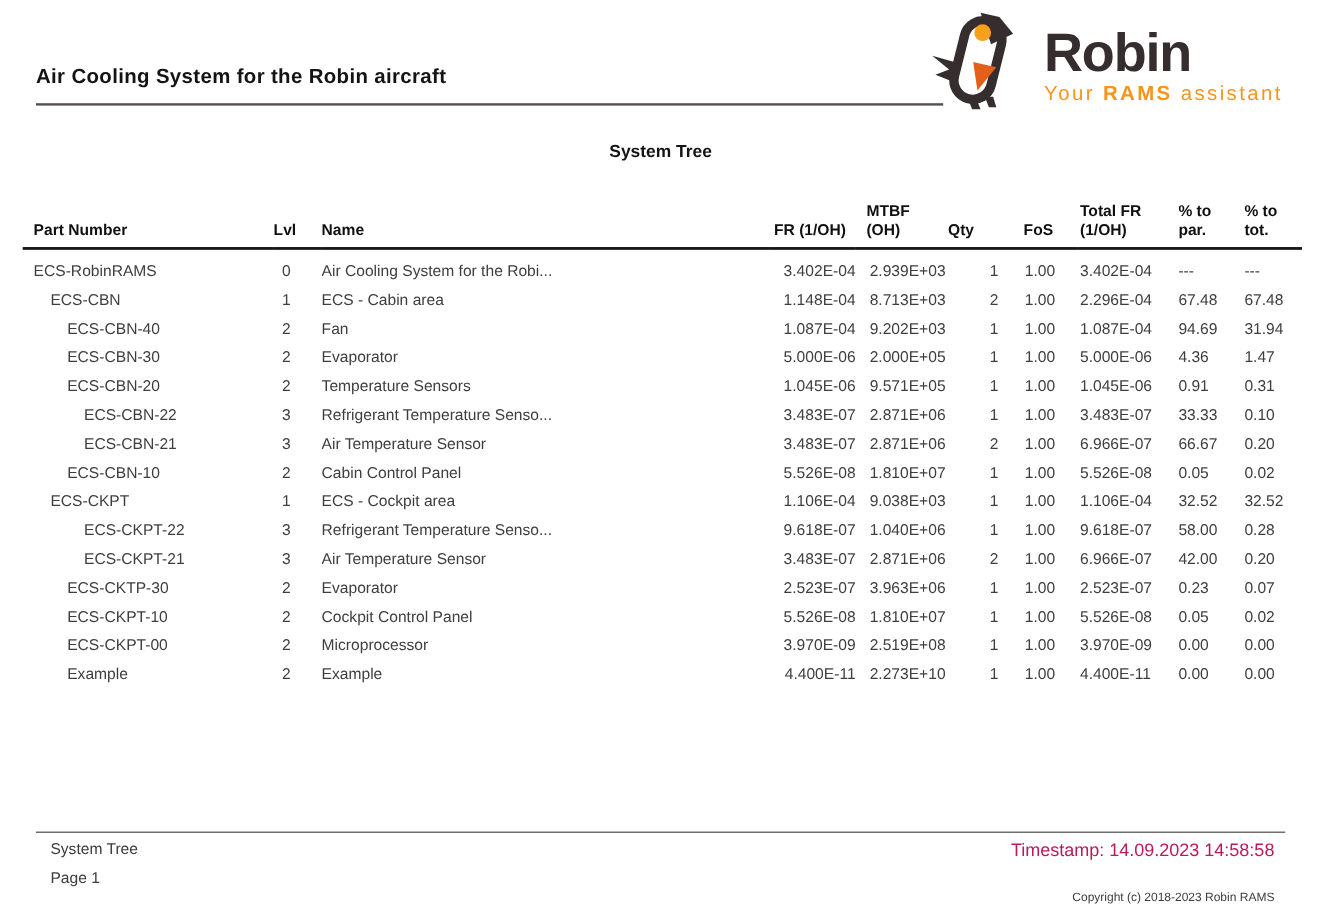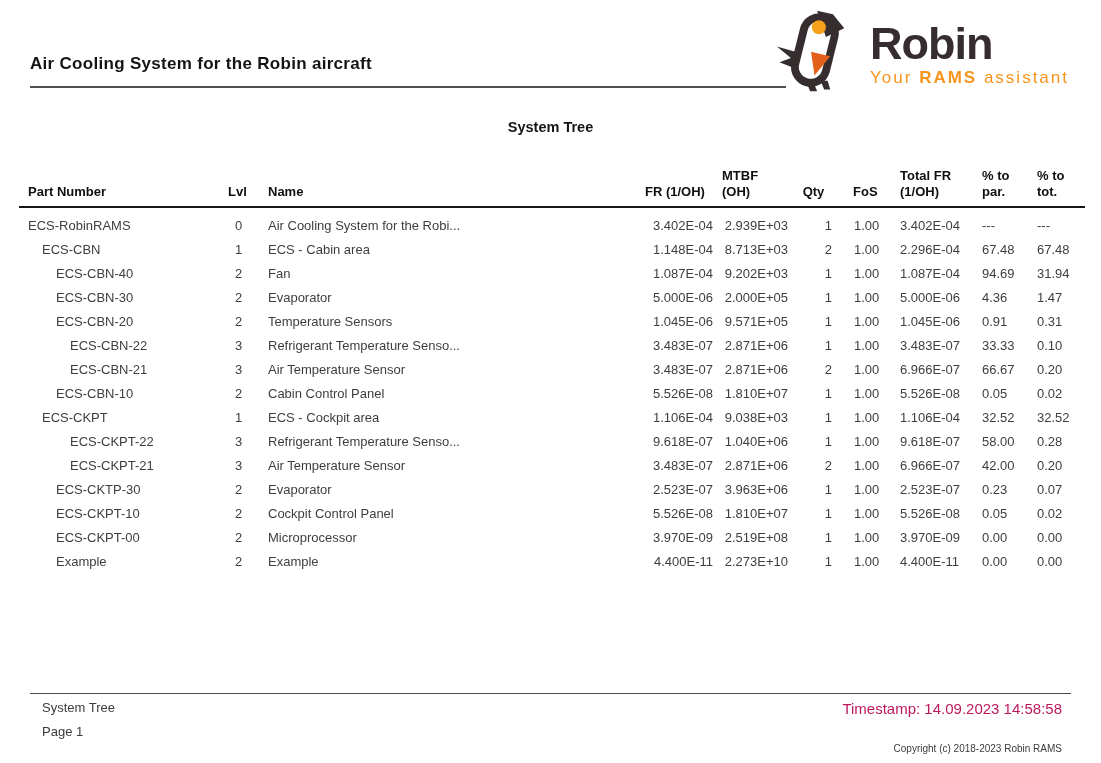--- a/index.html
+++ b/index.html
@@ -37,21 +37,21 @@
     border-collapse:collapse; table-layout:fixed; font-size:13px;
   }
   table.tree thead th {
     border-bottom:2px solid #1b1617;
     font-weight:bold; color:#101010; text-align:left;
     vertical-align:bottom; padding:0 0 5px 0; line-height:1.25; font-size:13px;
   }
   table.tree thead th:nth-child(1){ padding-left:9px; }
   table.tree thead th:nth-child(4){ padding-left:4px; }
   table.tree thead th:nth-child(5){ padding-left:9px; }
-  table.tree thead th:nth-child(6){ text-align:center; padding-right:8px; }
+  table.tree thead th:nth-child(6){ text-align:left; padding-right:8px; }
   table.tree thead th:nth-child(7){ padding-left:8px; }
   table.tree thead th:nth-child(8){ padding-left:2px; }
   table.tree thead th:nth-child(9){ padding-left:2px; }
   table.tree thead th:nth-child(10){ padding-left:2px; }
 
   table.tree tbody td {
     height:24px; padding:0; color:#3e3e3e;
     white-space:nowrap; overflow:hidden; vertical-align:middle;
   }
   table.tree tbody tr:first-child td { padding-top:6px; }

